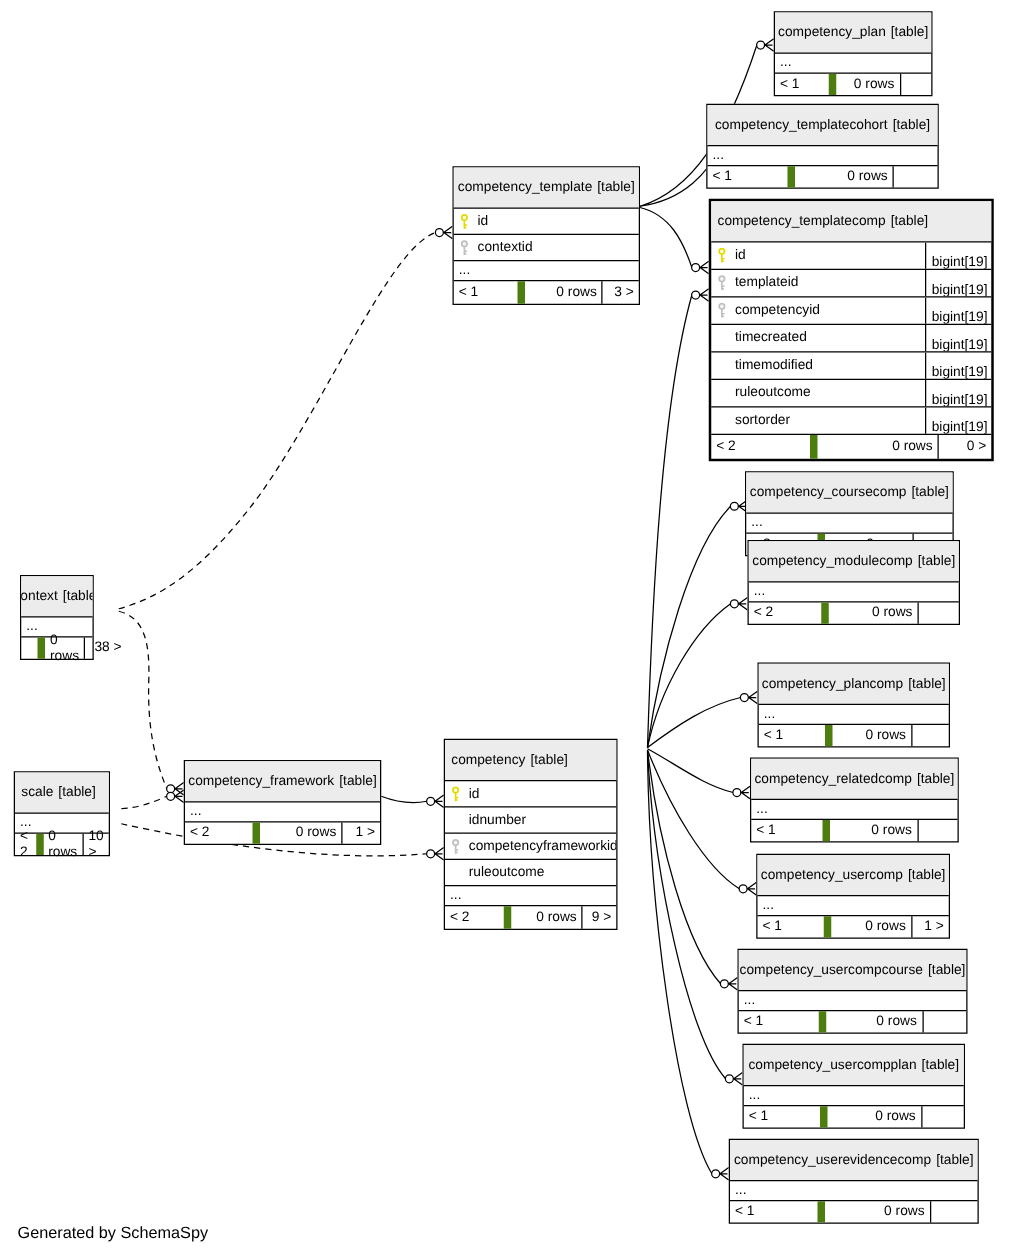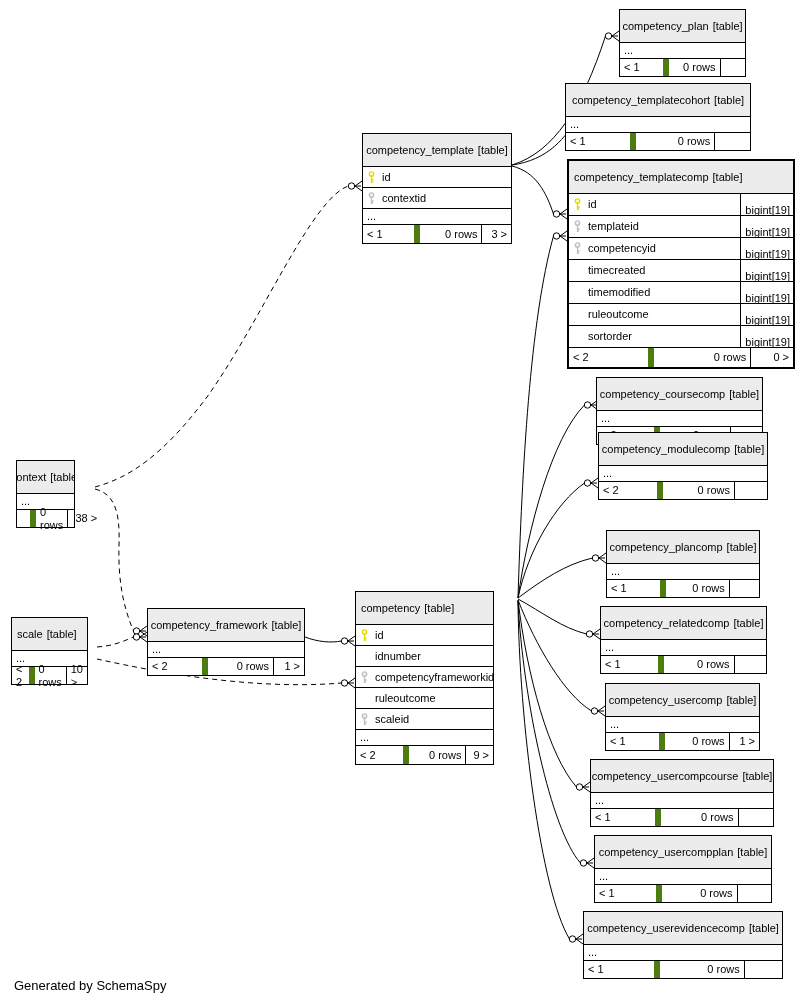--- a/index.html
+++ b/index.html
@@ -422,29 +422,20 @@
             <circle cx="5" cy="3.2" r="2.4"></circle>
             <path d="M5 5.5 V13 M5 9.8 H7.4 M5 12 H6.8"></path>
           </svg>
         </span>
       <span class="cname">competencyframeworkid</span>
     </div>
     <div class="row col">
       <span class="kicon"></span>
       <span class="cname">ruleoutcome</span>
     </div>
-    <div class="row col">
-      <span class="kicon fk">
-          <svg viewBox="0 0 10 14" width="9" height="13">
-            <circle cx="5" cy="3.2" r="2.4"></circle>
-            <path d="M5 5.5 V13 M5 9.8 H7.4 M5 12 H6.8"></path>
-          </svg>
-        </span>
-      <span class="cname">scaleid</span>
-    </div>
     <div class="row dots">...</div>
     <div class="foot">
       <span class="fc l">&lt; 2</span>
       <span class="fc m">0 rows</span>
       <span class="fc r">9 &gt;</span>
     </div>
   </div>
 
   <div id="note">Generated by SchemaSpy</div>
 </div>

